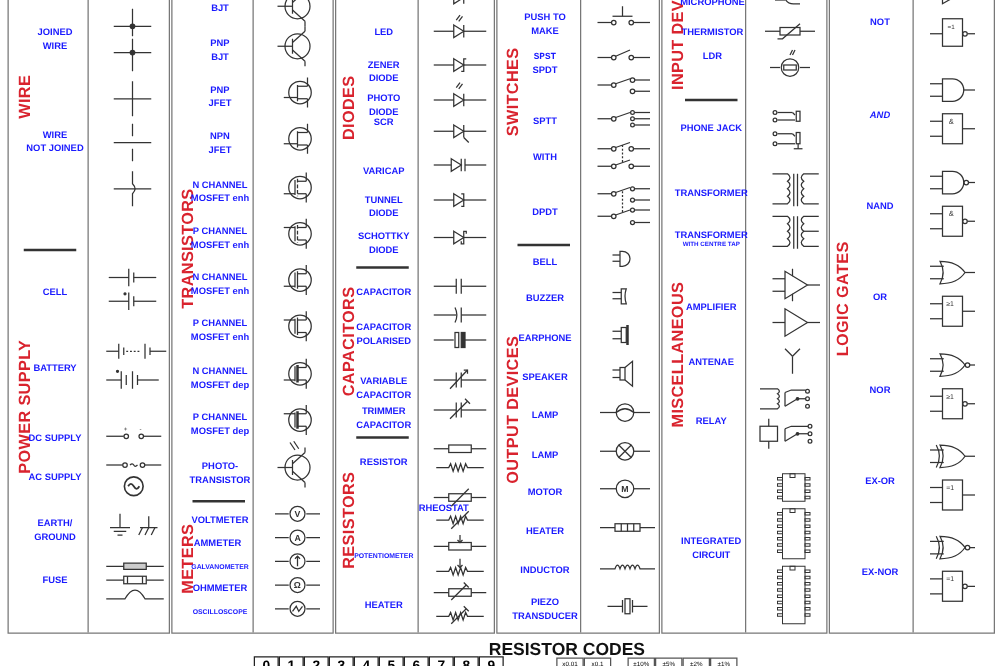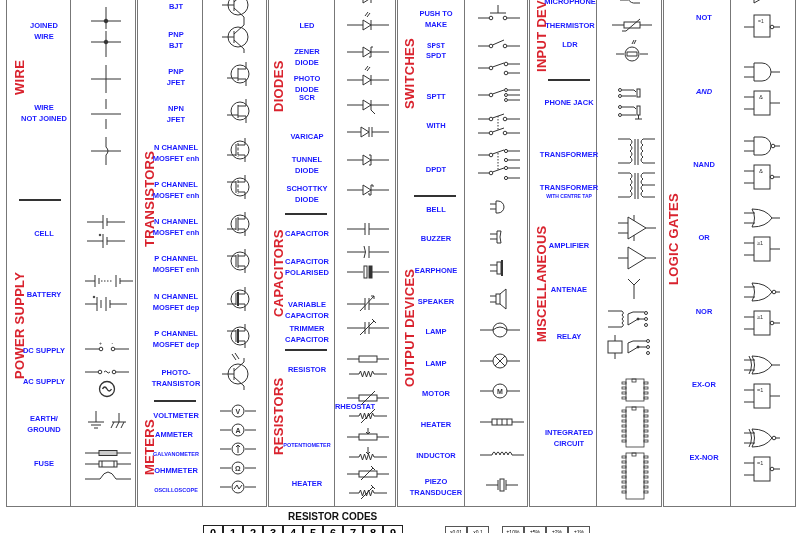--- a/index.html
+++ b/index.html
@@ -5,21 +5,21 @@
   html,body{margin:0;padding:0;background:#fff;}
   body{width:800px;height:533px;position:relative;overflow:hidden;font-family:"Liberation Sans",sans-serif;}
   .panel{position:absolute;top:-4px;height:511px;border:1.5px solid #777;box-sizing:border-box;background:#fff;}
   .panel .divider{position:absolute;top:0;bottom:0;border-left:1.5px solid #777;}
   .sect{position:absolute;color:#d9232e;font-weight:bold;font-size:13px;letter-spacing:0.3px;transform:rotate(-90deg);transform-origin:left top;white-space:nowrap;}
   .lbl{position:absolute;color:#1a1aff;font-weight:bold;font-size:7.5px;text-align:center;line-height:1.45;white-space:pre-line;}
   .lbl.small{font-size:5.5px;}
   .sep{position:absolute;height:1.5px;background:#333;}
   .sym{position:absolute;}
   svg{overflow:visible;}
-  .codes-title{position:absolute;left:288px;top:511px;width:200px;text-align:left;font-weight:bold;font-size:10px;color:#111;}
+  .codes-title{position:absolute;left:316px;top:511px;width:200px;text-align:right;font-weight:bold;font-size:14px;color:#111;}
   .codes{position:absolute;top:525px;display:flex;}
   .codes .c{border:1px solid #222;font-weight:bold;font-size:11px;width:20px;height:12px;text-align:center;line-height:14px;box-sizing:border-box;}
   .codes .m{border:1px solid #555;font-size:5px;width:22px;height:10px;text-align:center;line-height:10px;box-sizing:border-box;}
 </style>
 </head>
 <body>
 
 <div class="panel" style="left:6px;width:130px;">
   <div class="divider" style="left:63px;"></div>
   <div class="sect" style="left:5px;top:98px;">WIRE</div>

